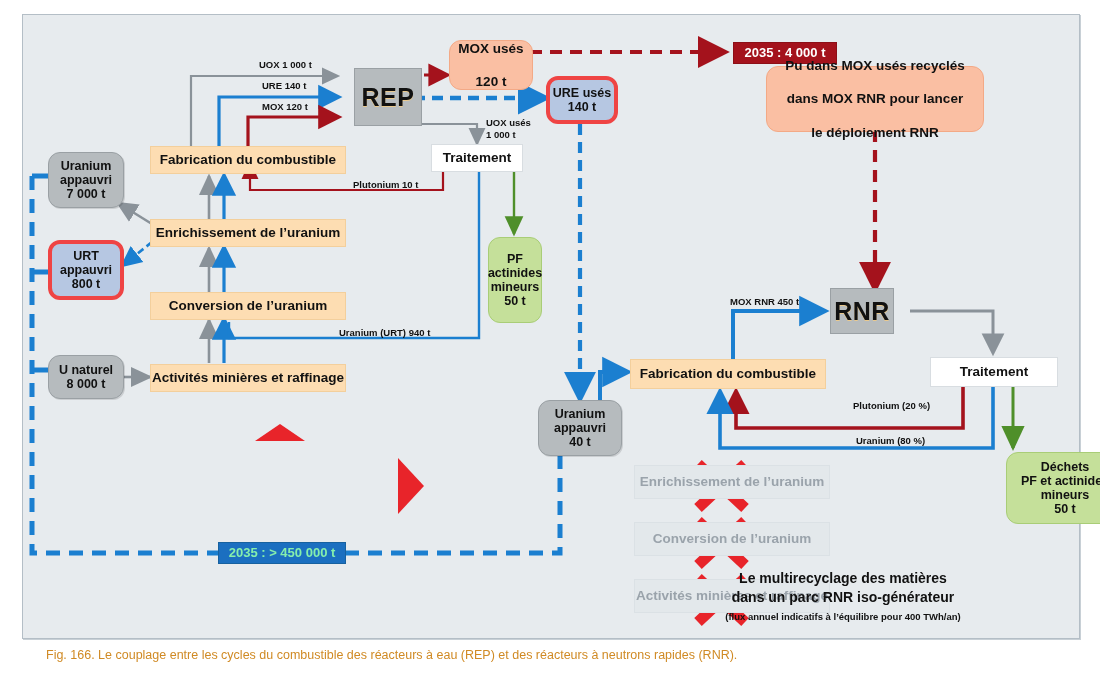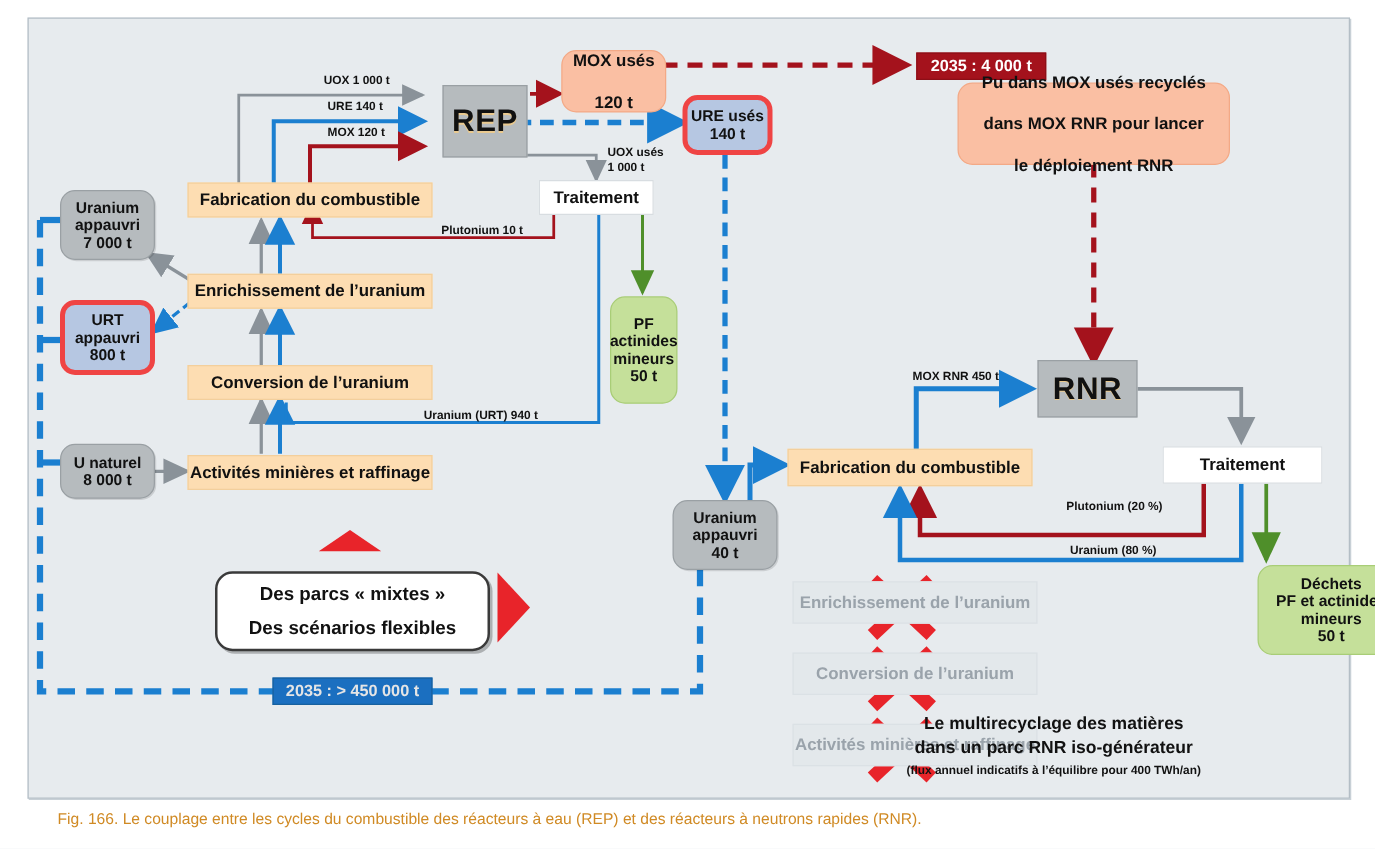--- a/index.html
+++ b/index.html
@@ -48,21 +48,21 @@
     text-shadow:0 1px 0 #e9c98f;
   }
   .white{
     background:#ffffff;border:1px solid #d8dde1;font-size:13.5px;
   }
   .redtag{
     background:#a4121c;color:#ffffff;font-size:13px;font-weight:bold;
     border:1px solid #8c0f17;
   }
   .bluetag{
-    background:#1b6fc0;color:#e5e5e5;font-size:13px;font-weight:bold;
+    background:#1b6fc0;color:#86efac;font-size:13px;font-weight:bold;
     border:1px solid #17619f;
   }
   .callout{
     background:#ffffff;border:2px solid #3a3a3a;border-radius:14px;
     flex-direction:column;font-size:15px;gap:10px;
     box-shadow:2px 2px 0 rgba(0,0,0,.25);
   }
   .callout span{display:block;}
 
   
@@ -256,29 +256,25 @@
 
   <div class="node redtag" style="left:733px;top:42px;width:104px;height:22px;">
     <span>2035 : 4 000 t</span>
   </div>
   <div class="node salmon" style="left:766px;top:66px;width:218px;height:66px;flex-direction:column;">
     <span>Pu dans MOX usés recyclés</span>
     <span>dans MOX RNR pour lancer</span>
     <span>le déploiement RNR</span>
   </div>
 
-  <div class="node callout" style="left:172px;top:457px;width:220px;height:64px;">
-    <span>Des parcs « mixtes »</span>
-    <span>Des scénarios flexibles</span>
-  </div>
   <div class="node bluetag" style="left:218px;top:542px;width:128px;height:22px;">
     <span>2035 : &gt; 450 000 t</span>
   </div>
 
-  <div class="node reactor" style="left:830px;top:288px;width:80px;height:46px;">
+  <div class="node reactor" style="left:830px;top:288px;width:64px;height:46px;">
     <span>RNR</span>
   </div>
 
   <div class="node proc" style="left:630px;top:359px;width:196px;height:30px;">
     <span>Fabrication du combustible</span>
   </div>
   <div class="node white" style="left:930px;top:357px;width:128px;height:30px;">
     <span>Traitement</span>
   </div>
 

